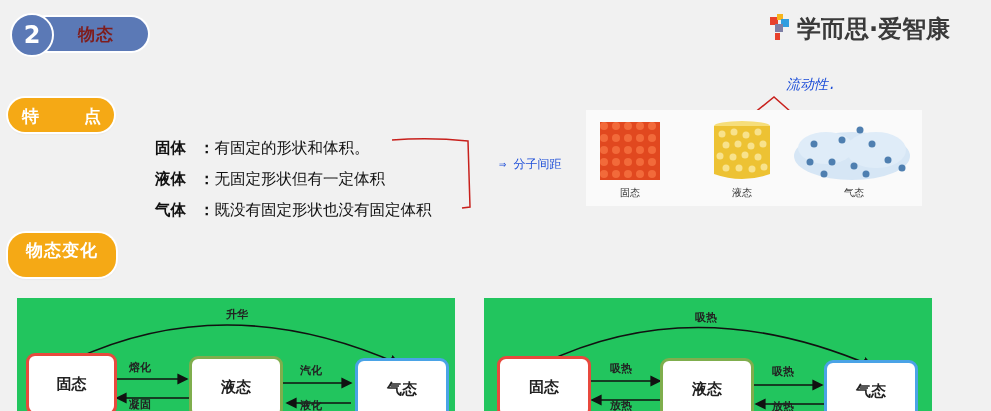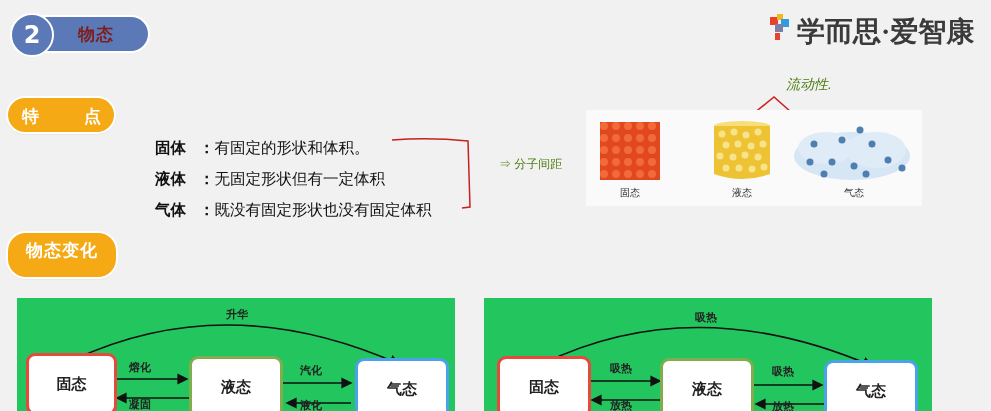--- a/index.html
+++ b/index.html
@@ -2,28 +2,28 @@
 <html><head>
 <meta charset="utf-8">
 <style>
   html,body{margin:0;padding:0;}
   body{width:991px;height:411px;overflow:hidden;background:#f1f1f1;position:relative;font-family:"DejaVu Sans","Liberation Sans",sans-serif;}
   .abs{position:absolute;}
   .title-bar{left:30px;top:17px;width:118px;height:34px;background:#5b79b6;border-radius:17px;box-shadow:0 0 0 2px #fff;}
   .title-text{left:78px;top:23px;color:#7f1d1d;font-size:17px;font-weight:bold;letter-spacing:1px;}
   .title-num{left:10px;top:13px;width:40px;height:40px;border-radius:50%;background:#5b79b6;border:2px solid #fff;color:#fff;font-weight:bold;font-size:24px;text-align:center;line-height:40px;}
   .logo-mark{left:767px;top:13px;width:24px;height:34px;}
-  .logo-text{left:797px;top:13px;font-size:28px;font-weight:bold;color:#3a3a3a;letter-spacing:0px;font-family:Liberation Serif, serif;}
+  .logo-text{left:797px;top:13px;font-size:24px;font-weight:bold;color:#3a3a3a;letter-spacing:0px;}
   .orange-pill{background:#f5a915;color:#fff;border-radius:18px;box-shadow:0 0 0 2px #fff,0 1px 3px rgba(0,0,0,0.2);font-weight:bold;font-size:17px;}
   .pill-feature{left:8px;top:98px;width:106px;height:34px;}
   .pill-feature span{position:absolute;top:7px;}
   .pill-change{left:8px;top:233px;width:108px;height:44px;text-align:center;line-height:34px;letter-spacing:1px;}
   .props{left:142px;top:133px;font-size:15.5px;color:#111;line-height:31px;}
   .props .k{font-weight:bold;margin-left:13px;}
-  .hand-red{color:#4d7c0f;font-family:Liberation Sans, sans-serif;}
+  .hand-red{color:#1d4ed8;font-family:Liberation Mono, monospace;}
   .img-panel{left:586px;top:110px;width:336px;height:96px;background:#fafafa;}
   .diag-panel{background:#22c55e;}
   .box{position:absolute;background:#fff;border-radius:9px;border:3px solid;font-weight:bold;font-size:15px;color:#222;text-align:center;}
   .lbl{position:absolute;font-size:11px;font-weight:bold;color:#222;}
 </style>
 </head>
 <body>
 
 <div class="abs title-bar"></div>
 <div class="abs title-text">物态</div>

